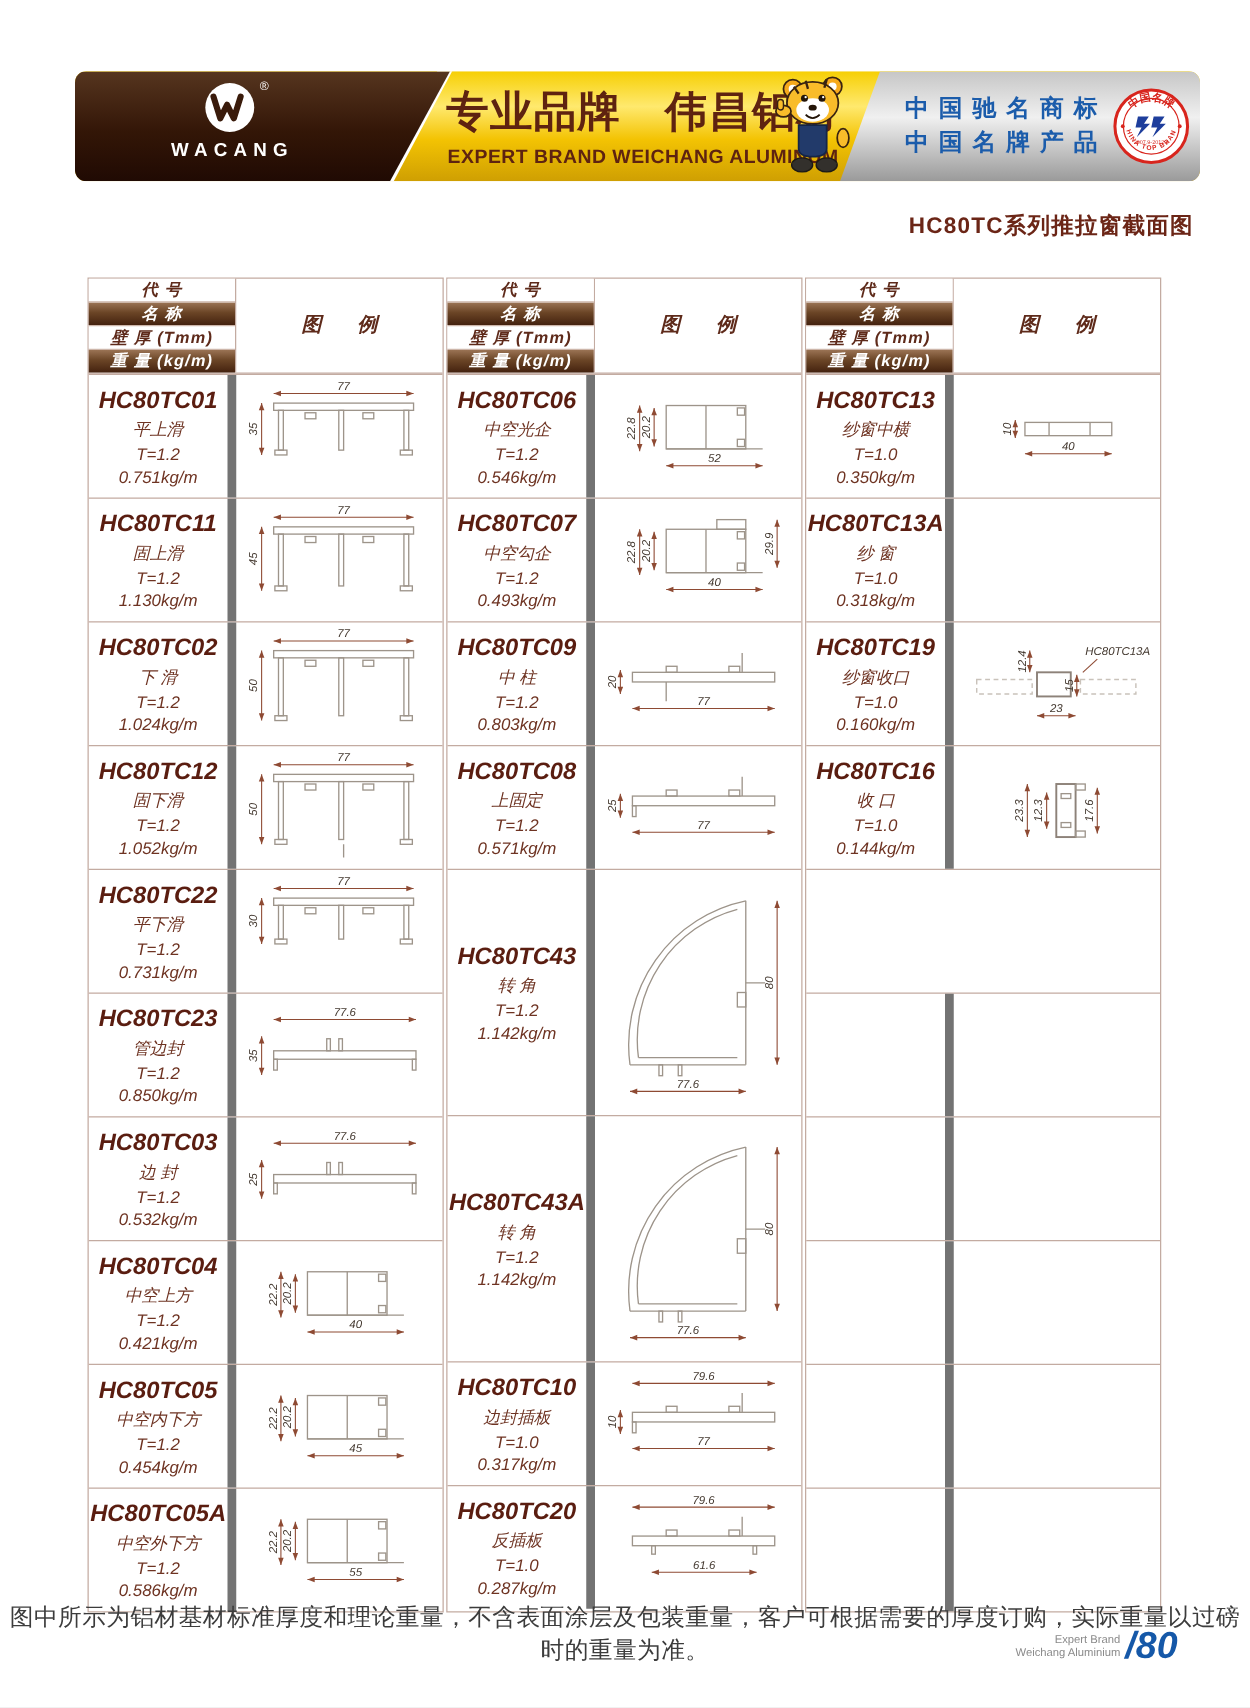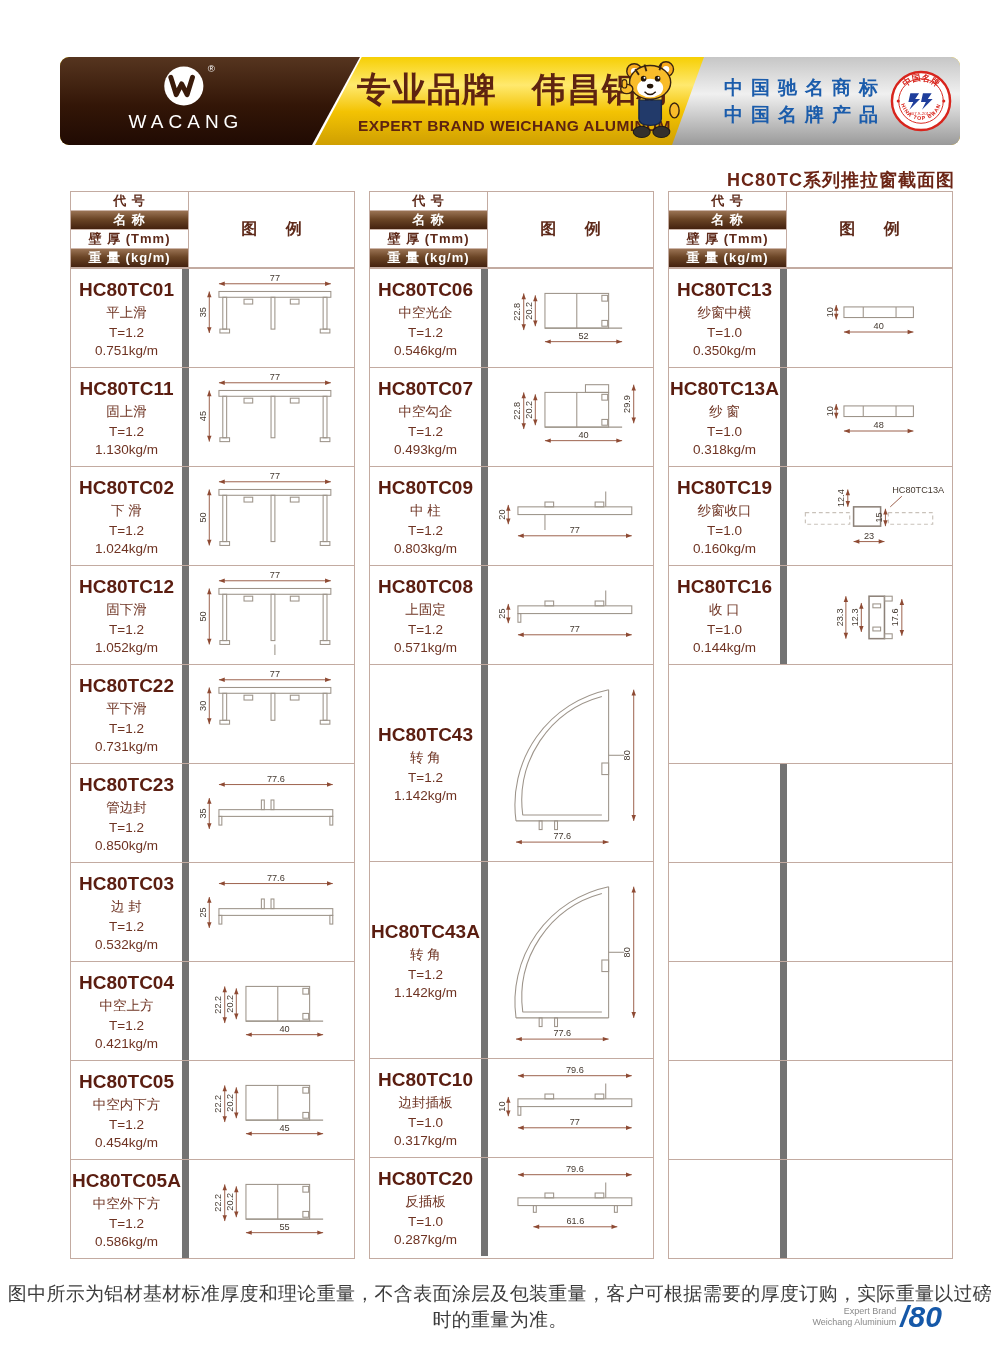--- a/index.html
+++ b/index.html
@@ -13,35 +13,35 @@
           background:linear-gradient(180deg,#c6c6c6,#f0f0f0 42%,#9a9a9a);
           clip-path:polygon(32px 0,100% 0,100% 100%,0 100%);
           display:flex;align-items:center;justify-content:flex-end;gap:4px;padding-right:8px;box-sizing:border-box;}
   .b-cnbrand{font-size:19px;font-weight:bold;color:#1b5cab;letter-spacing:8px;line-height:27px;text-align:left;white-space:nowrap;}
   .b-left{position:absolute;left:0;top:0;width:300px;height:100%;
           background:linear-gradient(180deg,#56351f,#331607 55%,#200a03);
           clip-path:polygon(0 0,100% 0,84% 100%,0 100%);}
   .b-stripe{position:absolute;left:294px;top:-8px;width:12px;height:120%;background:#fff;
             transform:skewX(-28deg);transform-origin:top;}
   .b-logo{position:absolute;left:56px;top:4px;width:140px;text-align:center;}
-  .b-wacang{font-size:19px;font-weight:normal;color:#fff;letter-spacing:5px;margin-top:-4px;}
+  .b-wacang{font-size:15px;font-weight:bold;color:#fff;letter-spacing:5px;margin-top:-4px;}
   .b-slogan{position:absolute;left:292px;top:10px;width:325px;text-align:center;color:#5e2310;}
   .b-cn{font-size:34px;font-weight:bold;letter-spacing:1px;white-space:nowrap;}
   .b-en{font-size:15.5px;font-weight:bold;margin-top:4px;letter-spacing:0.4px;white-space:nowrap;}
   .b-tiger{position:absolute;left:556px;top:2px;}
   .bdg-cn{font-size:9px;fill:#d8251d;font-weight:bold;}
   .bdg-en{font-size:5.5px;fill:#d8251d;font-weight:bold;letter-spacing:1px;}
   .bdg-yr{font-size:4.5px;fill:#d8251d;}
 
   
   .title{position:absolute;top:168px;left:0;width:955px;text-align:right;
          font-size:18px;font-weight:bold;color:#6b2516;letter-spacing:1px;}
 
   
-  #tables{position:absolute;left:70px;top:191px;display:flex;gap:14px;}
+  #tables{position:absolute;left:70px;top:222px;display:flex;gap:2px;font-style:italic;}
   .ptable{width:285px;background:#fff;border:1px solid #c3aba1;box-sizing:border-box;}
   .thead{display:grid;grid-template-columns:118px 1fr;height:75px;border-bottom:1px solid #c3aba1;}
   .hleft{border-right:1px solid #c3aba1;display:flex;flex-direction:column;}
   .hrow{flex:1;display:flex;align-items:center;justify-content:center;
         font-size:13px;font-weight:bold;letter-spacing:1px;}
   .hrow:not(:first-child){border-top:1px solid #cdb6aa;}
   .hwhite{color:#5e2a1a;background:#fff;}
   .hbrown{color:#fff;background:linear-gradient(180deg,#9a7354,#6b4526 45%,#44220f);}
   .hlegend{display:flex;align-items:center;justify-content:center;
            font-size:16px;font-weight:bold;color:#5e2a1a;letter-spacing:12px;padding-left:12px;}
@@ -699,35 +699,20 @@
             </svg>
           </div>
         </div>
         <div class="prow">
           <div class="pinfo">
             <div class="pcode">HC80TC13A</div>
             <div class="pname">纱 窗</div>
             <div class="pthk">T=1.0</div>
             <div class="pwt">0.318kg/m</div>
           </div>
-          <div class="pdiag">
-            <svg viewBox="0 0 170 96" class="dsvg">
-              <line x1="50" y1="34" x2="50" y2="49" class="dln"></line>
-              <path d="M50,34 l-2.3,6 l4.6,0 z" class="dar"></path>
-              <path d="M50,49 l-2.3,-6 l4.6,0 z" class="dar"></path>
-              <text text-anchor="middle" class="dtx" transform="translate(46.5,41.5) rotate(-90)">10</text>
-              <rect x="58" y="36" width="72" height="11" class="pf"></rect>
-              <line x1="78" y1="36" x2="78" y2="47" class="pf"></line>
-              <line x1="112" y1="36" x2="112" y2="47" class="pf"></line>
-              <line x1="58" y1="62" x2="130" y2="62" class="dln"></line>
-              <path d="M58,62 l6,-2.3 l0,4.6 z" class="dar"></path>
-              <path d="M130,62 l-6,-2.3 l0,4.6 z" class="dar"></path>
-              <text x="94" y="59" text-anchor="middle" class="dtx">48</text>
-            </svg>
-          </div>
         </div>
         <div class="prow">
           <div class="pinfo">
             <div class="pcode">HC80TC19</div>
             <div class="pname">纱窗收口</div>
             <div class="pthk">T=1.0</div>
             <div class="pwt">0.160kg/m</div>
           </div>
           <div class="pdiag">
             <svg viewBox="0 0 170 96" class="dsvg">

